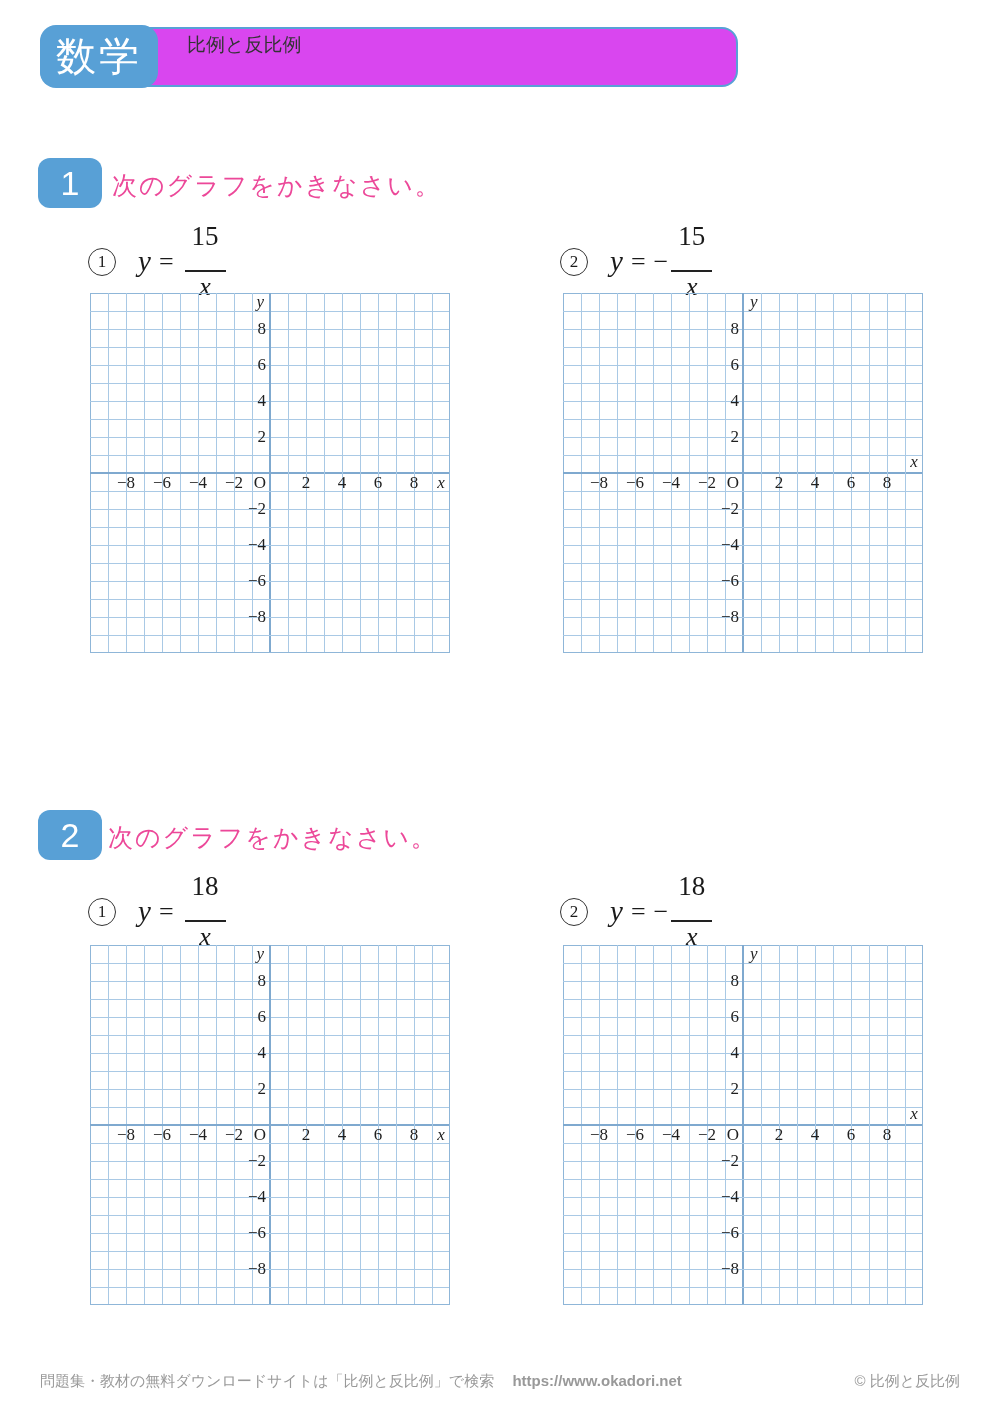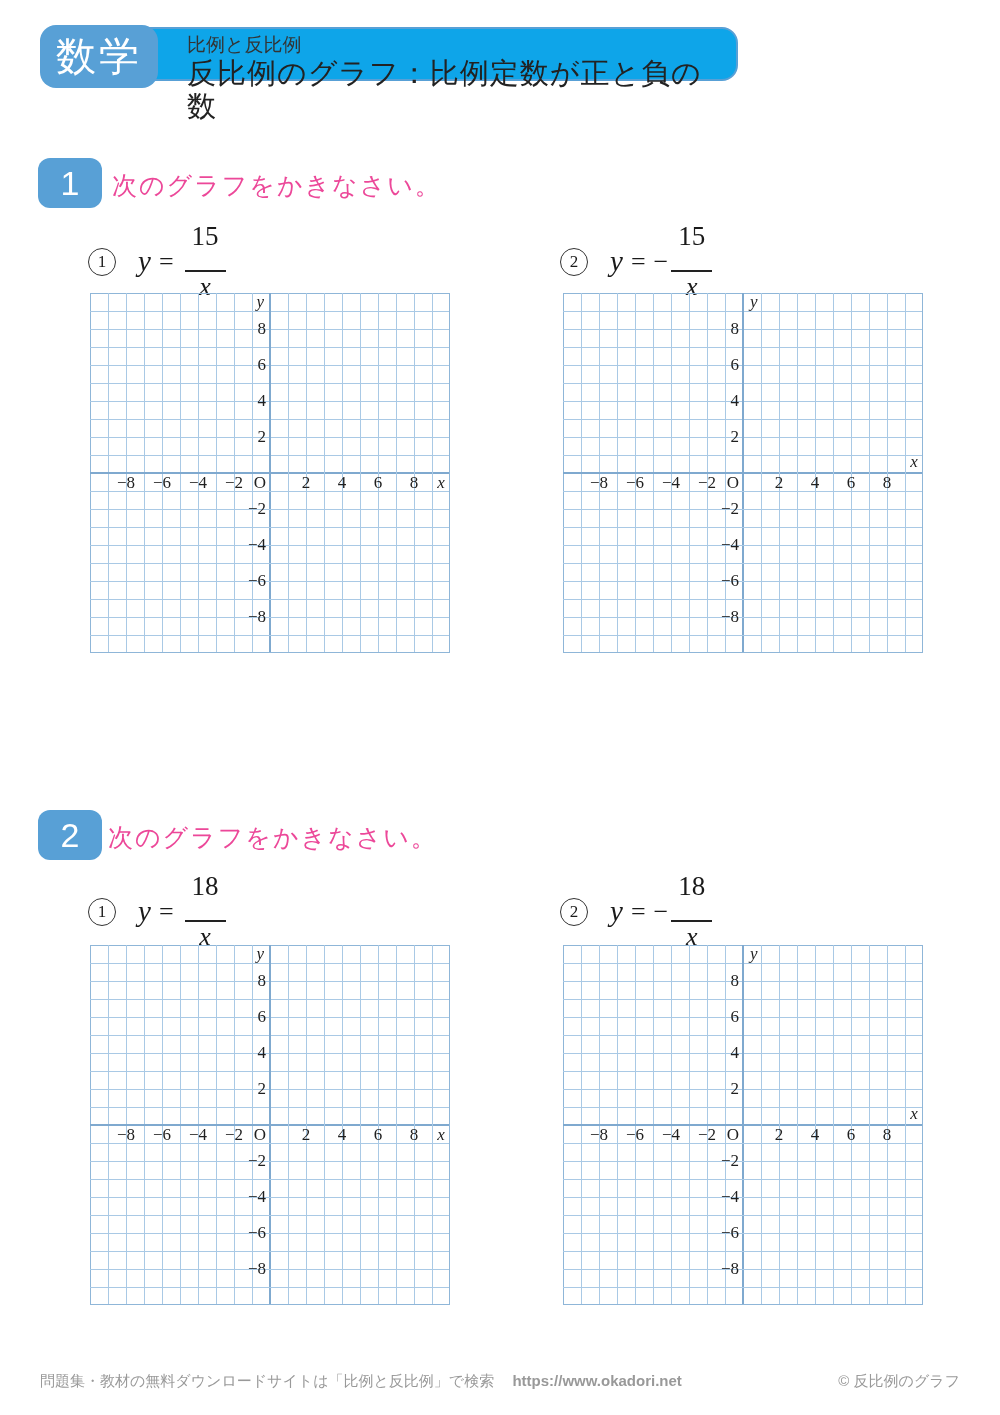--- a/index.html
+++ b/index.html
@@ -5,22 +5,22 @@
   * { margin:0; padding:0; box-sizing:border-box; }
   html,body { background:#ffffff; }
   body {
     width:1000px; height:1415px; position:relative;
     font-family:"Liberation Sans", sans-serif;
     color:#222;
   }
 
   
   .header-box {
-    position:absolute; left:40px; top:27px; width:698px; height:54px;
-    background:#0ea5e9; border:2px solid var(--accent); border-radius:16px;
+    position:absolute; left:40px; top:27px; width:698px; height:60px;
+    background:#d946ef; border:2px solid var(--accent); border-radius:16px;
     padding:4px 10px 0 145px;
   }
   .header-cat  { font-size:19px; color:#333; line-height:1.25; }
   .header-title{ font-size:29px; color:#222; line-height:1.15; font-weight:500; letter-spacing:1px; }
   .header-tab {
     position:absolute; left:40px; top:25px; width:118px; height:63px;
     background:var(--accent); border-radius:16px;
     display:flex; align-items:center; justify-content:center;
     color:#fff; font-size:40px; font-weight:500; letter-spacing:3px;
   }
@@ -58,21 +58,20 @@
   
   .footer-left  { position:absolute; left:40px;  top:1372px; font-size:15px; color:#999; }
   .footer-left .url { margin-left:14px;font-weight:bold; }
   .footer-right { position:absolute; right:40px; top:1372px; font-size:15px; color:#999; }
 </style>
 </head>
 <body style="--accent: #58a0d6;">
 
 <div class="header-box">
   <div class="header-cat">比例と反比例</div>
-  <div class="header-title">反比例のグラフ：比例定数が正と負の数</div>
 </div>
 <div class="header-tab">
   <span>数学</span>
 </div>
 
 <div class="sec-badge" style="left:38px; top:158px;">
   <span>1</span>
 </div>
 <div class="sec-prompt" style="left:112px; top:169px;">次のグラフをかきなさい。</div>
 
@@ -384,13 +383,13 @@
     <text x="176" y="329" fill="#1f1f1f" font-size="17" font-family="&quot;Liberation Serif&quot;,&quot;DejaVu Serif&quot;,serif" text-anchor="end" font-style="normal">−8</text>
     <text x="176" y="195" fill="#1f1f1f" font-size="17" font-family="&quot;Liberation Serif&quot;,&quot;DejaVu Serif&quot;,serif" text-anchor="end" font-style="normal">O</text>
     <text x="187" y="14" fill="#1f1f1f" font-size="17" font-family="&quot;Liberation Serif&quot;,&quot;DejaVu Serif&quot;,serif" text-anchor="start" font-style="italic">y</text>
     <text x="351" y="174" fill="#1f1f1f" font-size="17" font-family="&quot;Liberation Serif&quot;,&quot;DejaVu Serif&quot;,serif" text-anchor="middle" font-style="italic">x</text>
   </svg>
 
 <div class="footer-left">
   <span>問題集・教材の無料ダウンロードサイトは「比例と反比例」で検索</span>
   <span class="url">https://www.okadori.net</span>
 </div>
-<div class="footer-right">© 反比例のグラフ</div>
+<div class="footer-right">© 比例と反比例</div>
 
 </body></html>

